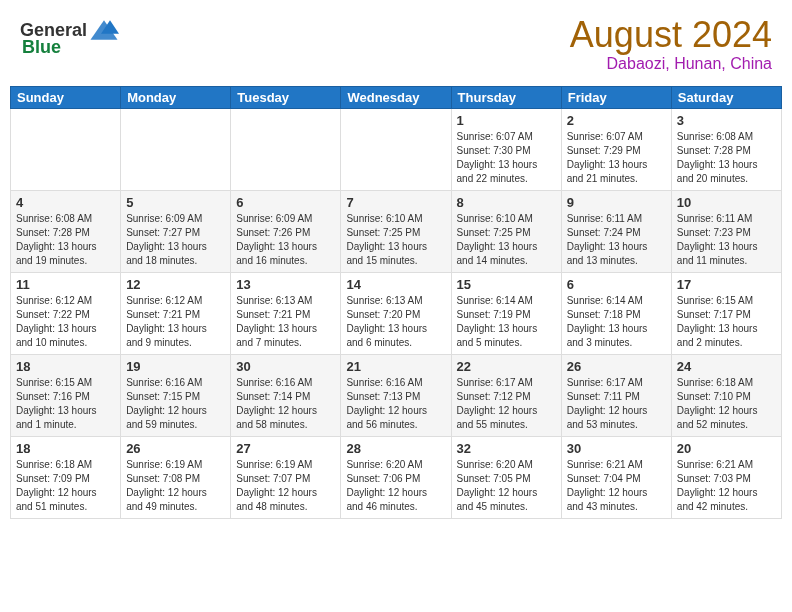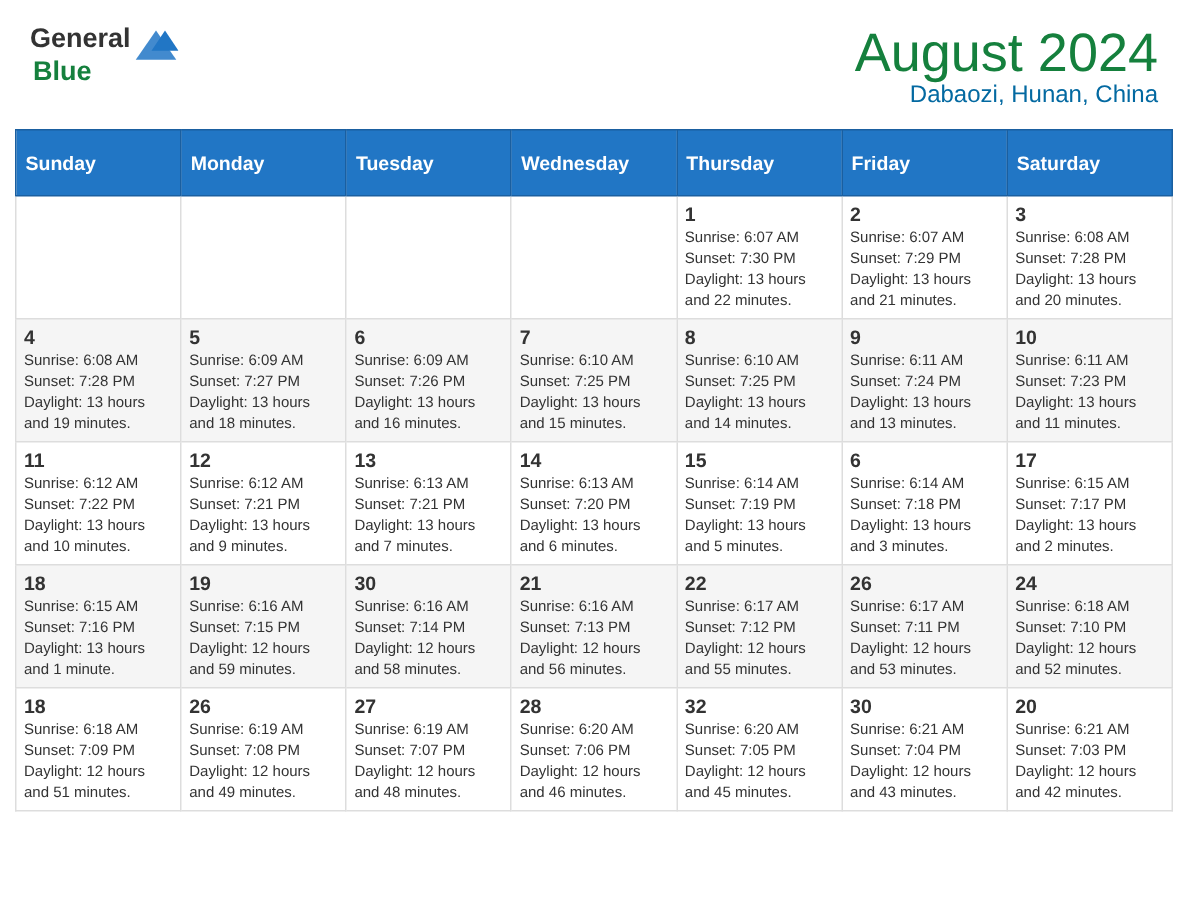--- a/index.html
+++ b/index.html
@@ -35,37 +35,37 @@
       width: 30px;
       height: 30px;
       margin-left: 2px;
     }
     .title-block {
       text-align: right;
     }
     .month-year {
       font-size: 36px;
       font-weight: normal;
-      color: #15803d;
+      color: #a16207;
       line-height: 1.1;
     }
     .location {
       font-size: 16px;
-      color: #0369a1;
+      color: #a21caf;
     }
     .calendar {
       width: 100%;
       border-collapse: collapse;
       border: 1px solid #ccc;
     }
     .calendar th {
       background-color: #2176c5;
       color: #fff;
       text-align: left;
-      padding: 14px 6px;
+      padding: 3px 6px;
       font-size: 13px;
       font-weight: bold;
       border: 1px solid #1a5fa0;
     }
     .calendar td {
       vertical-align: top;
       padding: 4px 5px;
       border: 1px solid #ddd;
       width: calc(100% / 7);
       min-height: 80px;
@@ -91,21 +91,21 @@
     .empty-cell {
       background: #f9f9f9;
     }
   </style>
 </head>
 <body>
 
 <div class="header">
   <div class="logo">
     <div style="display:flex; flex-direction:column; align-items:flex-start;">
-      <div style="display:flex; ">
+      <div style="display:flex; align-items:center;">
         <span class="logo-text-general">General</span>
         <svg class="logo-icon" viewBox="0 0 40 30">
           <polygon points="20,2 38,28 2,28" fill="#2176c5" opacity="0.85"></polygon>
           <polygon points="28,2 40,20 16,20" fill="#2176c5"></polygon>
         </svg>
       </div>
       <span class="logo-text-blue" style="margin-top:-8px; margin-left:2px;">Blue</span>
     </div>
   </div>
   <div class="title-block">

